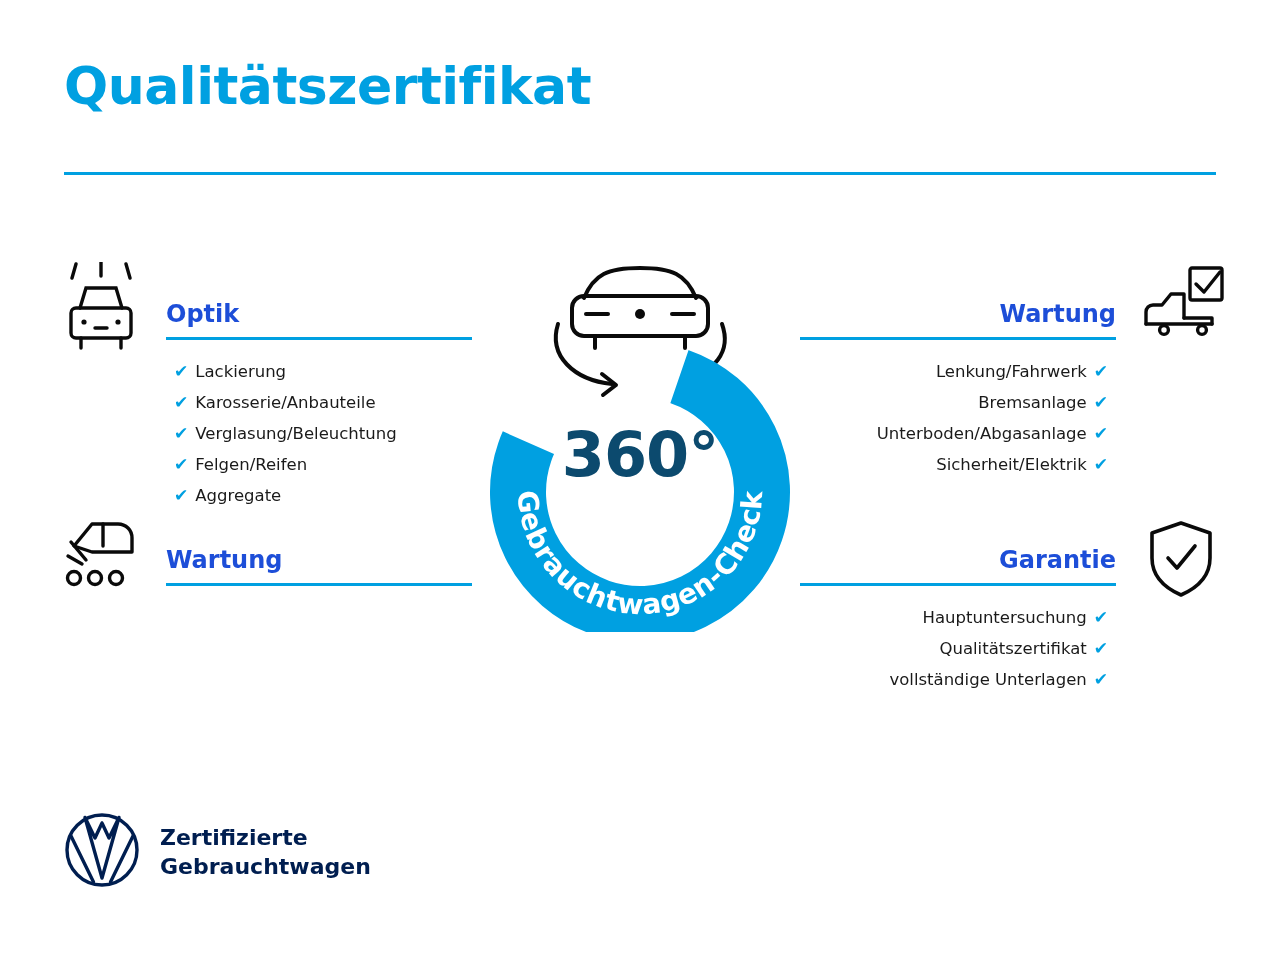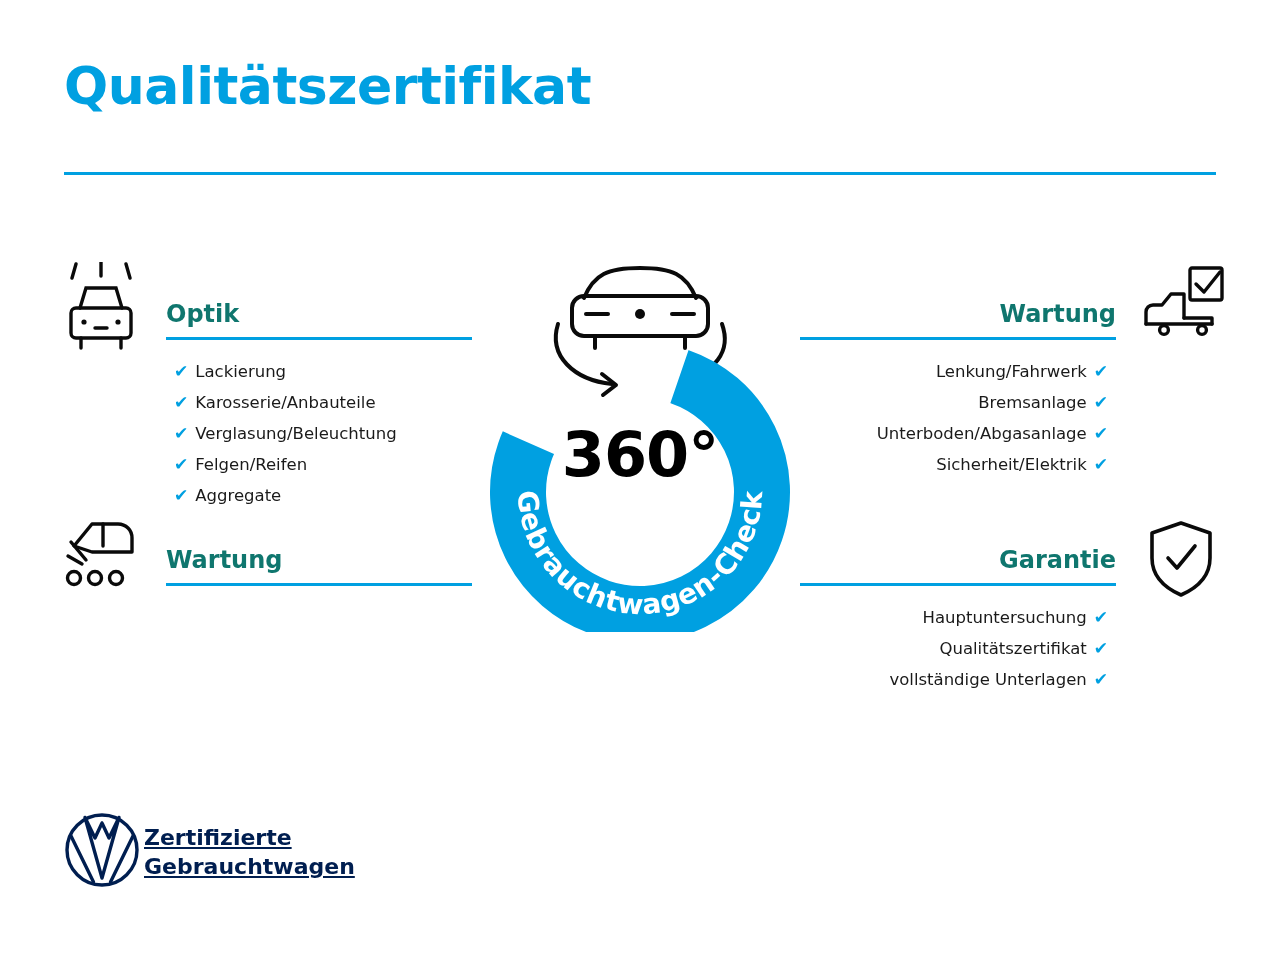--- a/index.html
+++ b/index.html
@@ -40,21 +40,21 @@
   .block {
     position: absolute;
   }
   .block-head {
     position: relative;
     height: 40px;
   }
   .block-title {
     font-size: 24px;
     font-weight: bold;
-    color: #0f766e;
+    color: #1d4ed8;
     line-height: 28px;
     white-space: nowrap;
   }
   .block-rule {
     position: absolute;
     left: 0;
     right: 0;
     bottom: 0;
     height: 3px;
     background: #00a0e1;
@@ -108,39 +108,38 @@
     height: 380px;
   }
   .badge-text-360 {
     position: absolute;
     left: 0;
     right: 0;
     top: 166px;
     text-align: center;
     font-size: 62px;
     font-weight: bold;
-    color: #000000;
+    color: #0c4a6e;
     letter-spacing: -1px;
   }
 
   
   #footer-logo {
     position: absolute;
     left: 64px;
     top: 812px;
     display: flex;
     align-items: center;
   }
   .logo-text {
-    margin-left: 4px;
+    margin-left: 20px;
     font-size: 22px;
     font-weight: bold;
     line-height: 29px;
     color: #001e50;
-    text-decoration: underline;
   }
 </style>
 </head>
 <body>
 
 <div class="page-title">Qualitätszertifikat</div>
 <div class="title-rule"></div>
 
 <div class="icon-box" id="icon-optik">
   <svg width="78" height="96" viewBox="0 0 78 96" fill="none" stroke="#0a0a0a" stroke-width="3.4" stroke-linecap="round">

